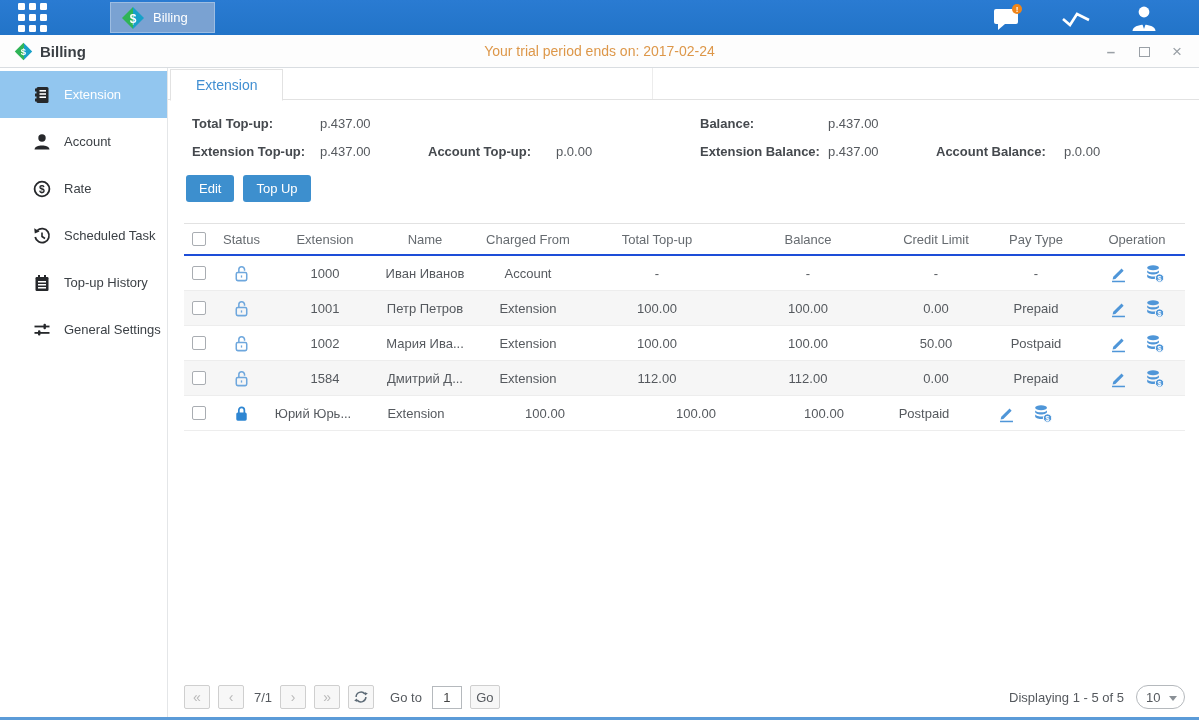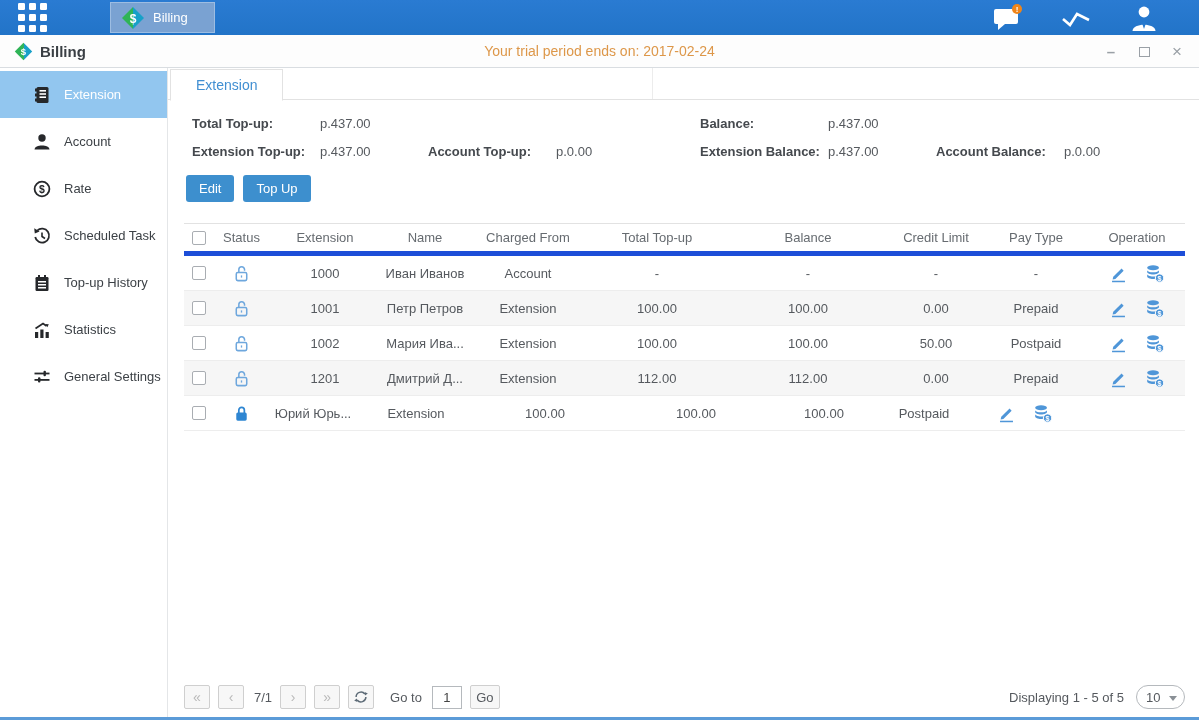--- a/index.html
+++ b/index.html
@@ -55,21 +55,21 @@
   .sum-label { font-weight:bold; color:#45494e; }
   .sum-value { color:#55595e; }
 
   .btn-row { margin:16px 0 0 18px; display:flex; gap:9px; }
   .btn-blue { background:#3d8fce; color:#fff; border:none; font-size:13px; height:27px;
     padding:0 13px; border-radius:3px; cursor:pointer; font-family:inherit; }
 
   
   .grid { margin:21px 14px 0 16px; }
   .t-head, .t-row { display:flex; align-items:stretch; }
-  .t-head { height:33px; border-top:1px solid #e2e2e2; border-bottom:5px solid #1d4ed8; color:#666b70; font-size:13px; }
+  .t-head { height:33px; border-top:1px solid #e2e2e2; border-bottom:2px solid #1d4ed8; color:#666b70; font-size:13px; }
   .t-row { height:35px; border-bottom:1px solid #ededed; color:#55595e; font-size:13px; }
   .t-row:nth-child(even) { background:#f6f6f6; }
   .cell { display:flex; align-items:center; justify-content:center; }
   .c-cb{width:30px;} .c-status{width:55px;} .c-ext{width:112px;} .c-name{width:88px;}
   .c-charged{width:118px;} .c-topup{width:140px;} .c-balance{width:162px;}
   .c-credit{width:94px;} .c-paytype{width:106px;} .c-op{width:96px; gap:16px;}
   .checkbox { width:14px; height:14px; border:1px solid #a9adb2; border-radius:2px; background:#fff; cursor:pointer; }
   .op-ico { cursor:pointer; display:flex; }
 
   
@@ -212,30 +212,20 @@
           <rect x="5" y="1" width="2" height="3.4" fill="#26282b"></rect>
             <rect x="11" y="1" width="2" height="3.4" fill="#26282b"></rect>
           <rect x="5" y="7" width="8" height="1.5" fill="#fff"></rect>
             <rect x="5" y="10" width="8" height="1.5" fill="#fff"></rect>
             <rect x="5" y="13" width="8" height="1.5" fill="#fff"></rect>
         </svg>
         <span>Top-up History</span>
       </div>
       <div class="side-item">
         <svg width="18" height="18" viewBox="0 0 18 18">
-          <rect x="2" y="11" width="3.2" height="6" fill="#26282b"></rect>
-          <rect x="7.3" y="8.5" width="3.2" height="8.5" fill="#26282b"></rect>
-          <rect x="12.6" y="11" width="3.2" height="6" fill="#26282b"></rect>
-          <path d="M2.5 7.5 L10 2.5 L13.5 5" stroke="#26282b" stroke-width="1.7" fill="none"></path>
-          <polygon points="15.8,3.2 12.2,3.0 14.3,6.2" fill="#26282b"></polygon>
-        </svg>
-        <span>Statistics</span>
-      </div>
-      <div class="side-item">
-        <svg width="18" height="18" viewBox="0 0 18 18">
           <rect x="1.5" y="4.6" width="15" height="1.8" fill="#26282b"></rect>
           <rect x="10.5" y="2.8" width="2.4" height="5.4" rx="1" fill="#26282b"></rect>
           <rect x="1.5" y="11" width="15" height="1.8" fill="#26282b"></rect>
           <rect x="5" y="9.2" width="2.4" height="5.4" rx="1" fill="#26282b"></rect>
         </svg>
         <span>General Settings</span>
       </div>
     </div>
 
     <div class="content">
@@ -410,21 +400,21 @@
                 <span class="checkbox"></span>
               </div>
           <div class="cell c-status">
             <svg width="19" height="19" viewBox="0 0 20 20">
               <rect x="4.5" y="9" width="11" height="8.5" rx="1.6" fill="none" stroke="#6ea7dd" stroke-width="1.6"></rect>
               <path d="M7.2 9 V5.9 a3 3 0 0 1 6 0 V7.1" fill="none" stroke="#6ea7dd" stroke-width="1.6"></path>
               <line x1="10" y1="12" x2="10" y2="14.3" stroke="#6ea7dd" stroke-width="1.4"></line>
             </svg>
 
           </div>
-          <div class="cell c-ext">1201</div>
+          <div class="cell c-ext">1584</div>
           <div class="cell c-name">Дмитрий Д...</div>
           <div class="cell c-charged">Extension</div>
           <div class="cell c-topup">112.00</div>
           <div class="cell c-balance">112.00</div>
           <div class="cell c-credit">0.00</div>
           <div class="cell c-paytype">Prepaid</div>
           <div class="cell c-op">
             <span class="op-ico">
               <svg width="19" height="19" viewBox="0 0 20 20">
                 <path d="M4.5 13.5 L13.2 4.8 L15.4 7 L6.7 15.7 L3.8 16.4 Z" fill="#4f96d8"></path>

